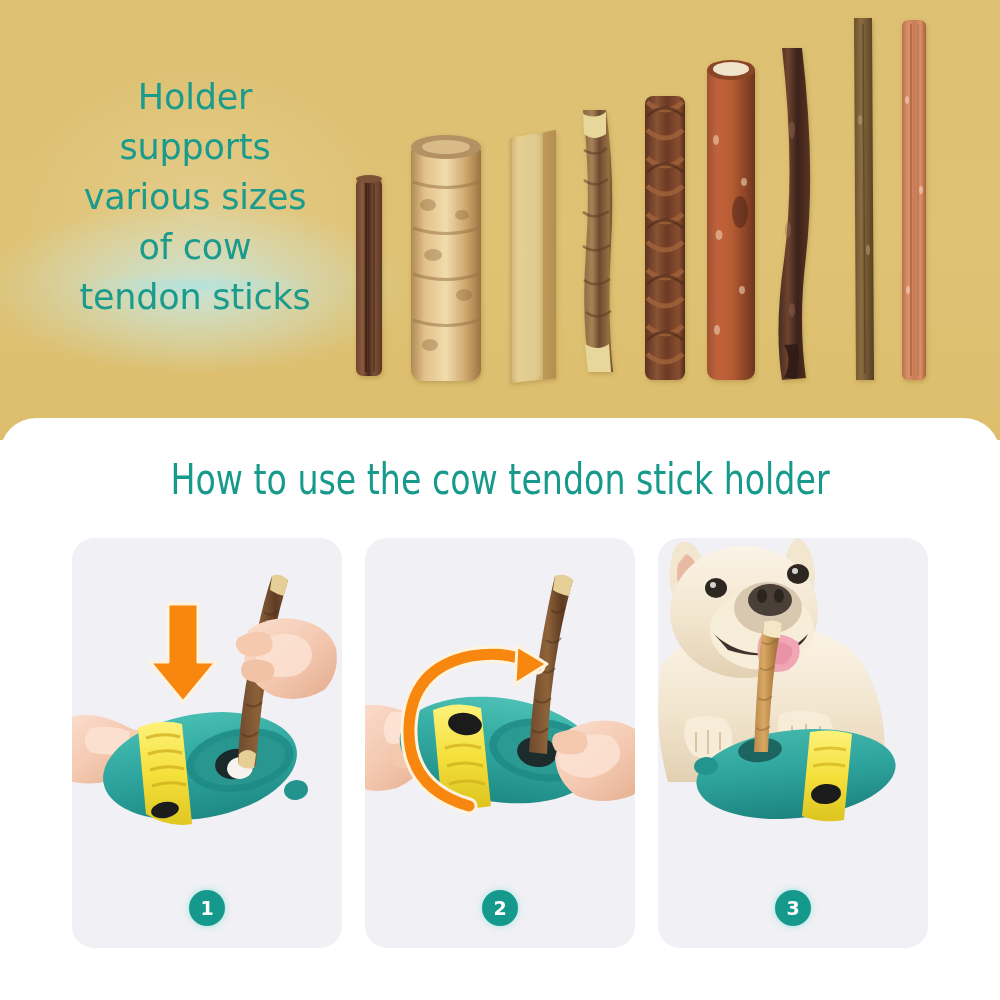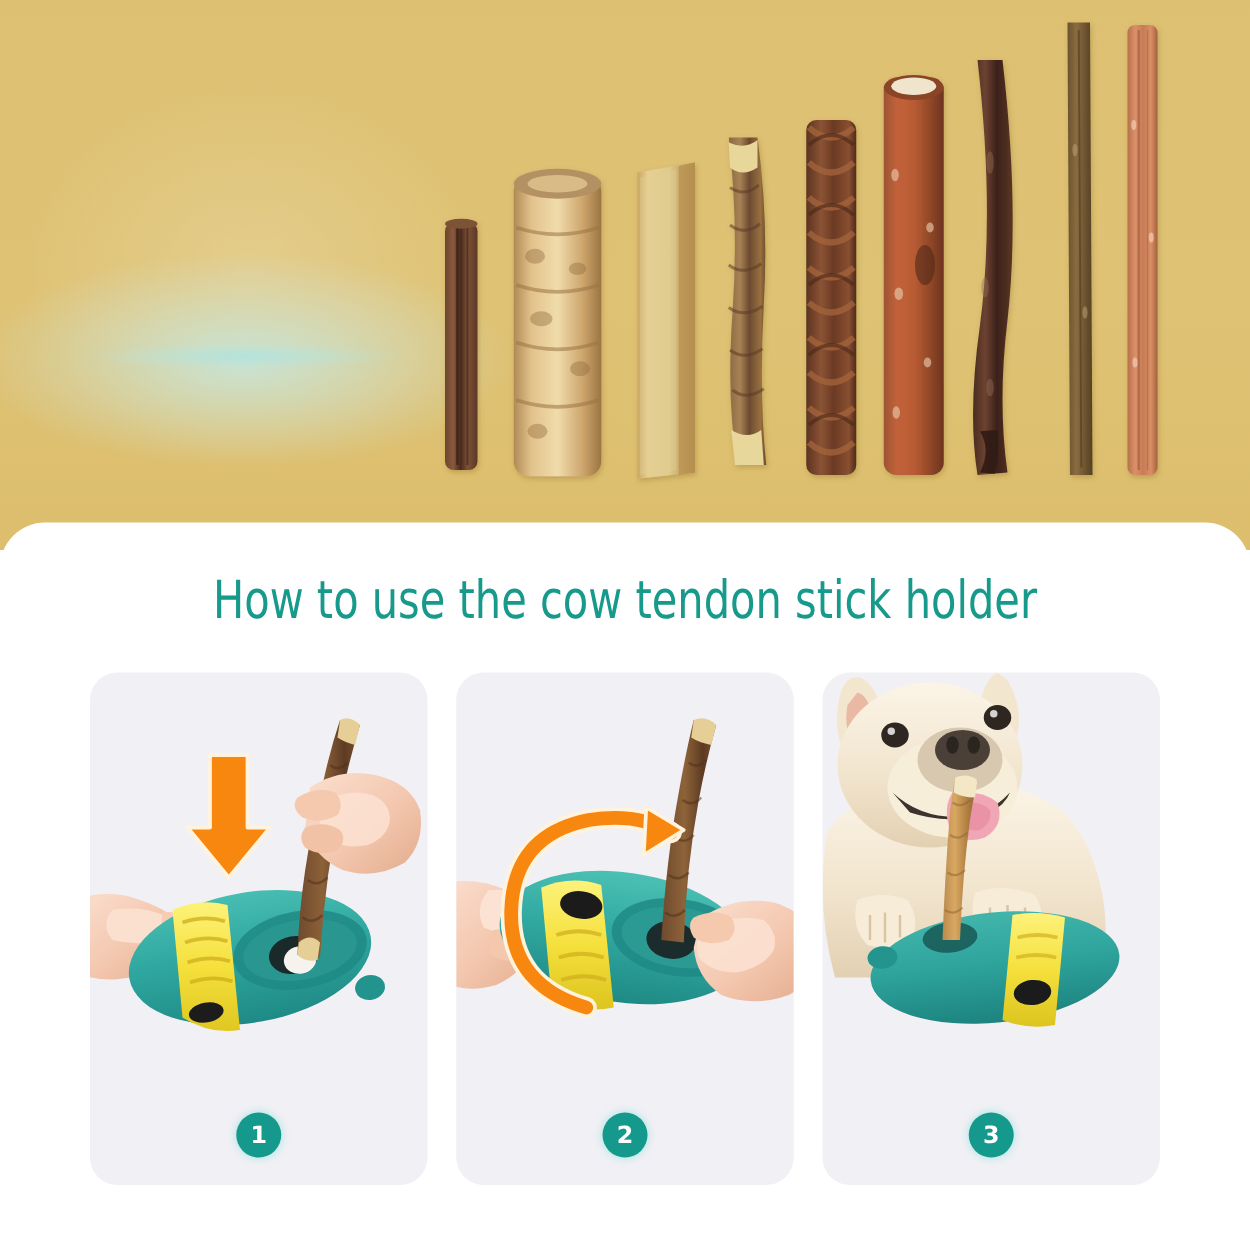--- a/index.html
+++ b/index.html
@@ -114,20 +114,25 @@
   }
 </style>
 </head>
 <body>
 
 <div id="root">
 
   <div class="hero">
     <div class="hero-haze"></div>
 
+    <div class="hero-text">Holder
+supports
+various sizes
+of cow
+tendon sticks</div>
 
     <div class="sticks">
       <svg width="1000" height="440" viewBox="0 0 1000 440" xmlns="http://www.w3.org/2000/svg">
         <defs>
           <linearGradient id="gDark" x1="0" y1="0" x2="1" y2="0">
             <stop offset="0%" stop-color="#6d4430"></stop>
             <stop offset="25%" stop-color="#8a5a3d"></stop>
             <stop offset="48%" stop-color="#4a2a1e"></stop>
             <stop offset="70%" stop-color="#7d5237"></stop>
             <stop offset="100%" stop-color="#5c3723"></stop>

